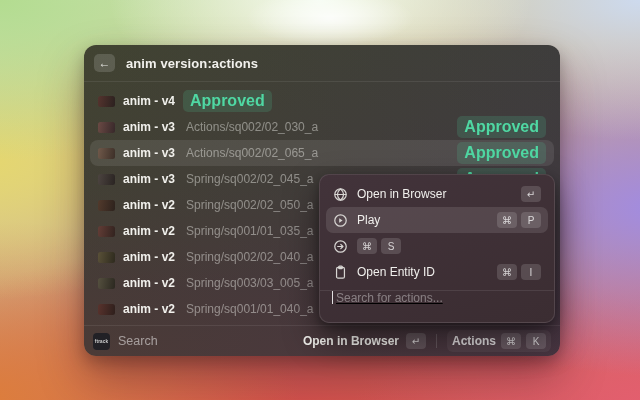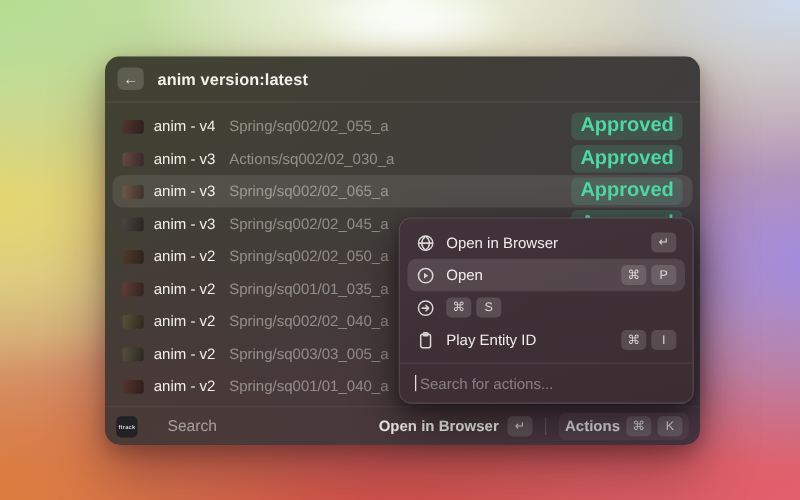--- a/index.html
+++ b/index.html
@@ -30,81 +30,80 @@
   .title{font-size:13px;font-weight:700;color:#f2f1ed;letter-spacing:0.1px;}
   .dropdown{margin-left:auto;height:25px;width:150px;padding:0 10px;border:1px solid rgba(255,255,255,0.17);
     border-radius:7px;display:flex;align-items:center;justify-content:space-between;font-size:12px;color:#eceae6;}
   .chev{width:10px;height:6px;color:rgba(255,255,255,0.65);}
   .chev svg{display:block;width:10px;height:6px;}
   
   .list{padding-top:6px;}
   .row{height:26px;margin:0 6px;padding:0 8px;display:flex;align-items:center;gap:8px;border-radius:8px;font-size:12px;}
   .row.selected{background:rgba(255,255,255,0.09);}
   .thumb{width:17px;height:11px;border-radius:2.5px;flex:none;}
-  .rname{color:#f1f0ec;font-weight:400;white-space:nowrap;}
+  .rname{color:#f1f0ec;font-weight:700;white-space:nowrap;}
   .rpath{color:rgba(240,240,235,0.45);flex:1;margin-left:3px;white-space:nowrap;overflow:hidden;}
   .badge{font-size:16px;font-weight:600;padding:2px 7px;border-radius:5px;white-space:nowrap;}
   
   .footer{position:absolute;left:0;right:0;bottom:0;height:30px;border-top:1px solid rgba(255,255,255,0.08);
     display:flex;align-items:center;padding:0 9px;gap:8px;border-radius:0 0 12px 12px;}
   .logo{width:17px;height:17px;border-radius:4px;background:#222126;color:#d5d5d5;font-size:4.5px;font-weight:700;
     display:flex;align-items:center;justify-content:center;letter-spacing:0.2px;}
-  .fsearch{color:rgba(255,255,255,0.5);font-size:12.5px;margin-left:16px;}
+  .fsearch{color:rgba(255,255,255,0.5);font-size:12.5px;}
   .fright{margin-left:auto;display:flex;align-items:center;gap:7px;}
   .primary-label{color:#f1f0ec;font-weight:600;font-size:12px;}
   .key{min-width:12px;height:16px;padding:0 4px;border-radius:4px;background:rgba(255,255,255,0.14);
     color:rgba(255,255,255,0.75);font-size:10px;display:flex;align-items:center;justify-content:center;}
   .fdivider{width:1px;height:14px;background:rgba(255,255,255,0.16);margin:0 3px;}
   .actions-group{display:flex;align-items:center;gap:5px;padding:3px 5px;border-radius:6px;background:rgba(255,255,255,0.055);}
   .actions-label{color:rgba(255,255,255,0.82);font-size:12px;font-weight:600;}
   
   .menu{position:absolute;right:5px;bottom:33px;width:222px;border-radius:10px;padding:6px 6px 0;
     background:linear-gradient(165deg,#42333a 0%,#3b2d32 100%);
     border:1px solid rgba(255,255,255,0.11);
     box-shadow:0 16px 36px rgba(0,0,0,0.45), 0 4px 10px rgba(0,0,0,0.3);}
   .mi{height:26px;display:flex;align-items:center;gap:9px;padding:0 7px;border-radius:7px;
     font-size:12px;color:#f0efec;font-weight:500;}
   .mi.selected{background:rgba(255,255,255,0.11);}
   .micon{width:15px;height:15px;color:#d8d6d3;flex:none;}
   .micon svg{display:block;width:15px;height:15px;}
   .mlabel{flex:1;white-space:nowrap;}
   .mkeys{display:flex;gap:4px;}
   .msearch{height:31px;margin:5px -6px 0;border-top:1px solid rgba(255,255,255,0.09);
-    display:flex;align-items:center;padding:0 12px;}
+    display:flex;align-items:flex-start;padding:0 12px;text-decoration:underline;}
   .caret{width:1px;height:13px;background:rgba(255,255,255,0.85);margin-right:3px;}
   .msearch-text{color:rgba(255,255,255,0.38);font-size:12px;}
 </style>
 </head>
 <body>
 
 <div class="desktop">
   <div class="window">
 
     <div class="header">
       <button class="back-btn">←</button>
-      <div class="title">anim version:latest</div>
+      <div class="title">anim version:actions</div>
     </div>
 
     <div class="list" id="list">
         <div class="row">
     <span class="thumb" style="background: linear-gradient(100deg, rgb(85, 52, 46), rgb(43, 33, 31));"></span>
     <span class="rname">anim - v4</span>
-    <span class="rpath">Spring/sq002/02_055_a</span>
     <span class="badge" style="color: rgb(79, 216, 163); background: rgba(79, 216, 163, 0.16);">Approved</span>
   </div>
         <div class="row">
     <span class="thumb" style="background: linear-gradient(100deg, rgb(107, 74, 68), rgb(55, 40, 42));"></span>
     <span class="rname">anim - v3</span>
     <span class="rpath">Actions/sq002/02_030_a</span>
     <span class="badge" style="color: rgb(79, 216, 163); background: rgba(79, 216, 163, 0.16);">Approved</span>
   </div>
         <div class="row selected">
     <span class="thumb" style="background: linear-gradient(100deg, rgb(112, 89, 74), rgb(60, 47, 40));"></span>
     <span class="rname">anim - v3</span>
-    <span class="rpath">Spring/sq002/02_065_a</span>
+    <span class="rpath">Actions/sq002/02_065_a</span>
     <span class="badge" style="color: rgb(79, 216, 163); background: rgba(79, 216, 163, 0.16);">Approved</span>
   </div>
         <div class="row">
     <span class="thumb" style="background: linear-gradient(100deg, rgb(76, 68, 64), rgb(42, 36, 34));"></span>
     <span class="rname">anim - v3</span>
     <span class="rpath">Spring/sq002/02_045_a</span>
     <span class="badge" style="color: rgb(79, 216, 163); background: rgba(79, 216, 163, 0.16);">Approved</span>
   </div>
         <div class="row">
     <span class="thumb" style="background: linear-gradient(100deg, rgb(82, 58, 44), rgb(45, 34, 29));"></span>
@@ -167,21 +166,21 @@
               <span class="key">↵</span>
             </span>
   </div>
           <div class="mi selected">
     <span class="micon">
               <svg viewBox="0 0 16 16" fill="none" stroke="currentColor" stroke-width="1.3">
                 <circle cx="8" cy="8" r="6.1"></circle>
                 <path d="M6.6 5.6l3.6 2.4-3.6 2.4z" fill="currentColor" stroke="none"></path>
               </svg>
             </span>
-    <span class="mlabel">Open</span>
+    <span class="mlabel">Play</span>
     <span class="mkeys">
               <span class="key">⌘</span>
               <span class="key">P</span>
             </span>
   </div>
           <div class="mi">
     <span class="micon">
               <svg viewBox="0 0 16 16" fill="none" stroke="currentColor" stroke-width="1.3" stroke-linecap="round" stroke-linejoin="round">
                 <circle cx="8" cy="8" r="6.1"></circle>
                 <path d="M5 8h5.4M8.3 5.7L10.6 8l-2.3 2.3"></path>
@@ -192,21 +191,21 @@
               <span class="key">S</span>
             </span>
   </div>
           <div class="mi">
     <span class="micon">
               <svg viewBox="0 0 16 16" fill="none" stroke="currentColor" stroke-width="1.3" stroke-linejoin="round">
                 <rect x="3.8" y="2.6" width="8.4" height="11.4" rx="1.6"></rect>
                 <rect x="6" y="1.3" width="4" height="2.6" rx="1"></rect>
               </svg>
             </span>
-    <span class="mlabel">Play Entity ID</span>
+    <span class="mlabel">Open Entity ID</span>
     <span class="mkeys">
               <span class="key">⌘</span>
               <span class="key">I</span>
             </span>
   </div>
         </div>
       <div class="msearch">
         <span class="caret"></span>
         <span class="msearch-text">Search for actions...</span>
       </div>

